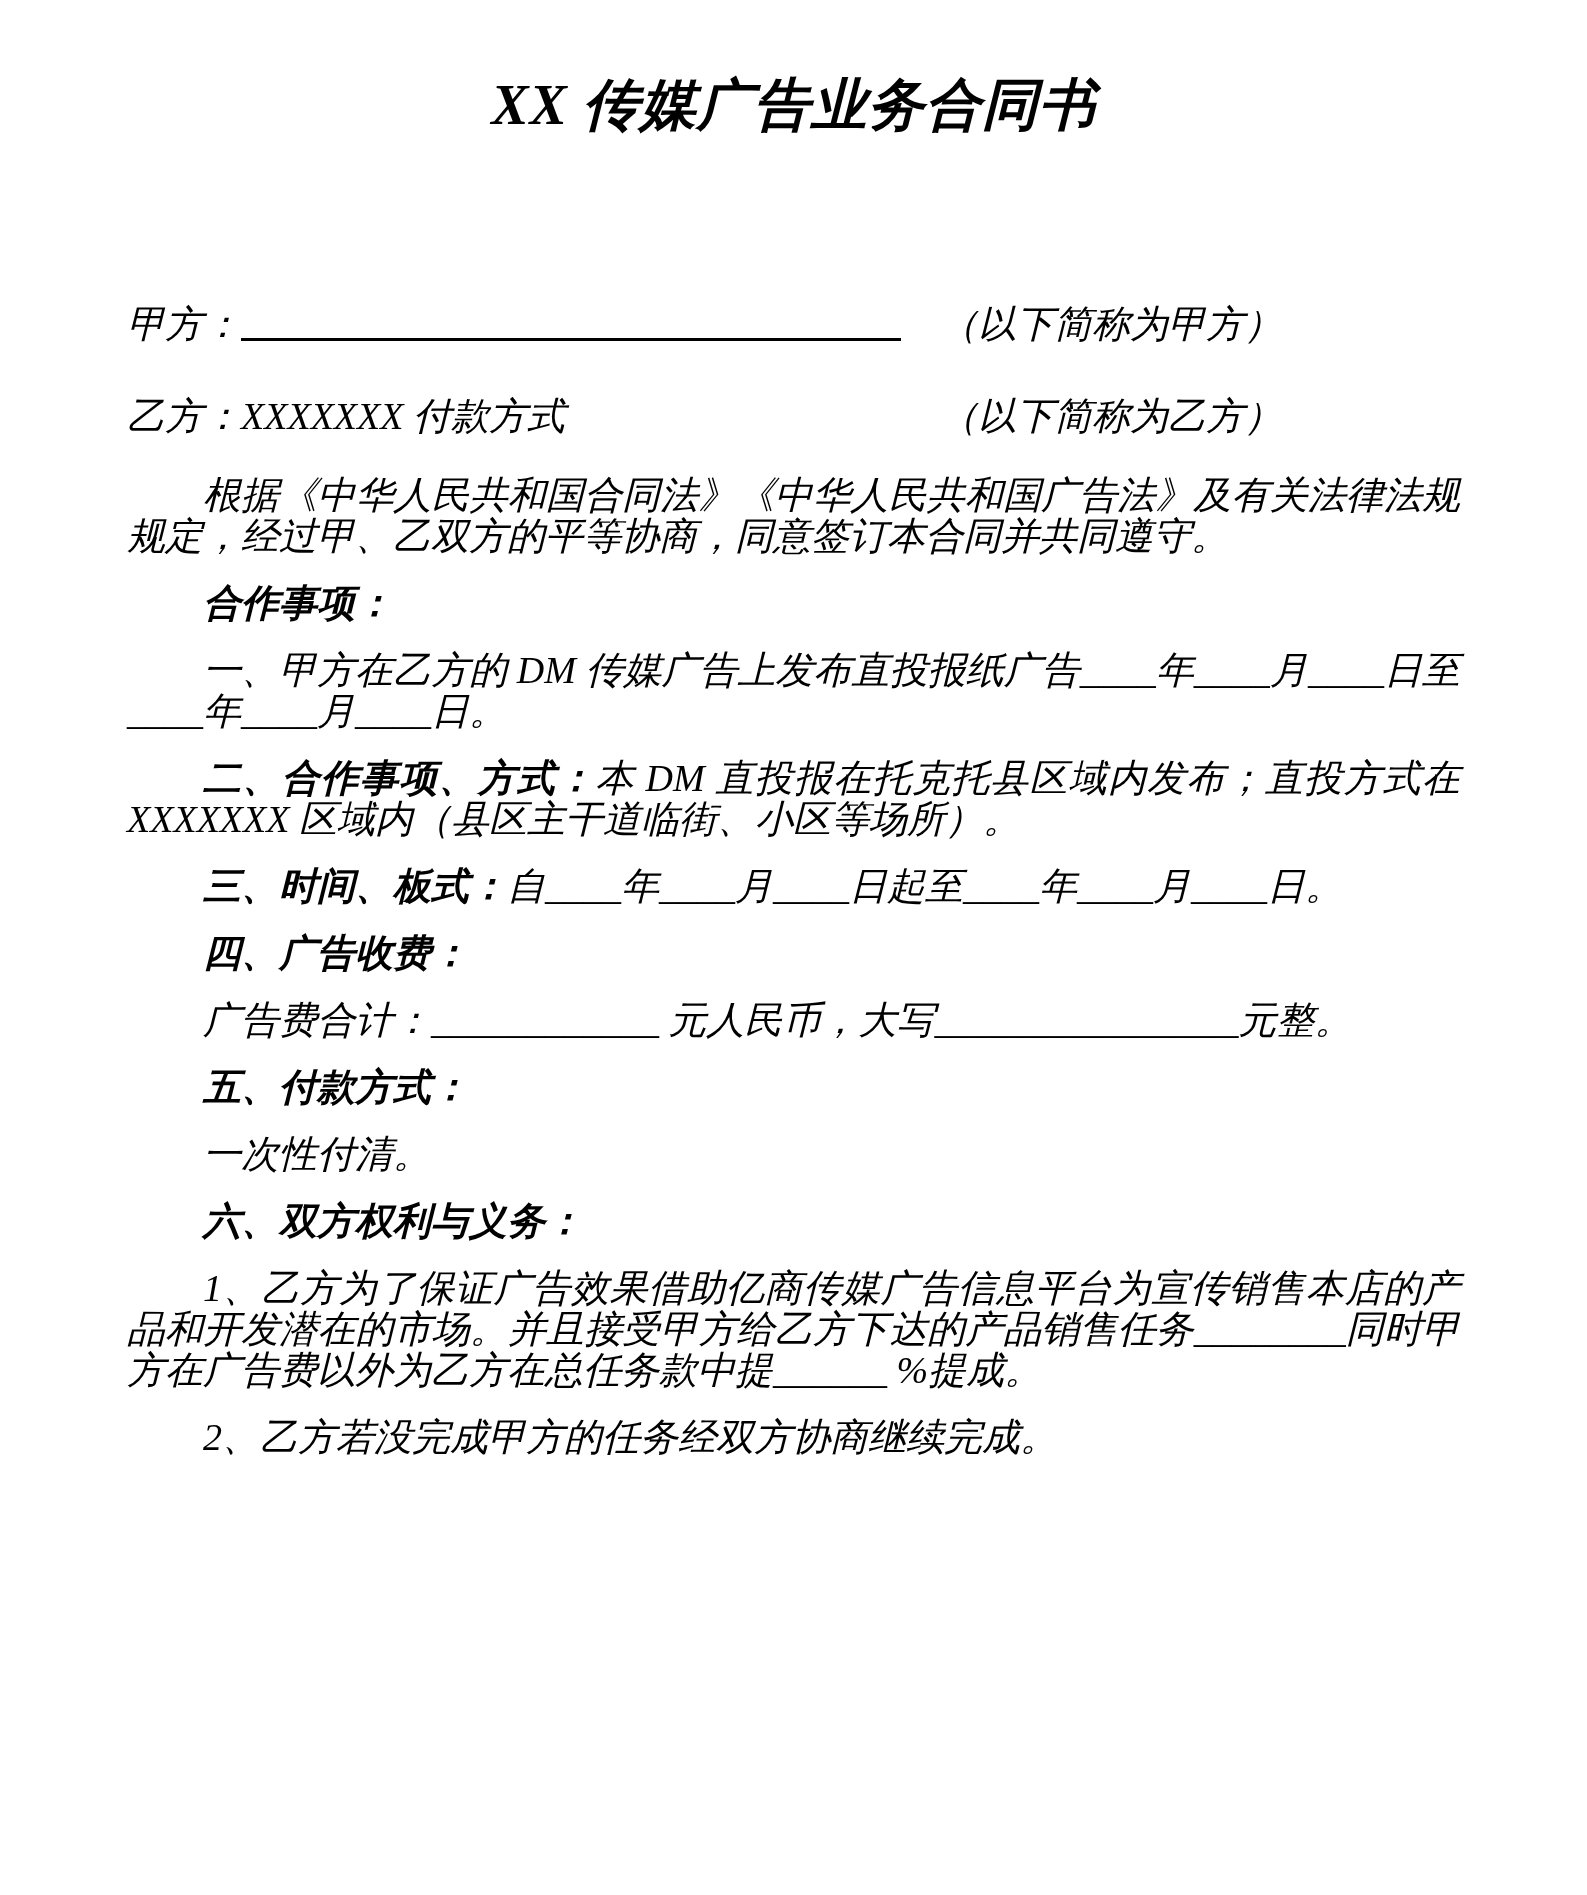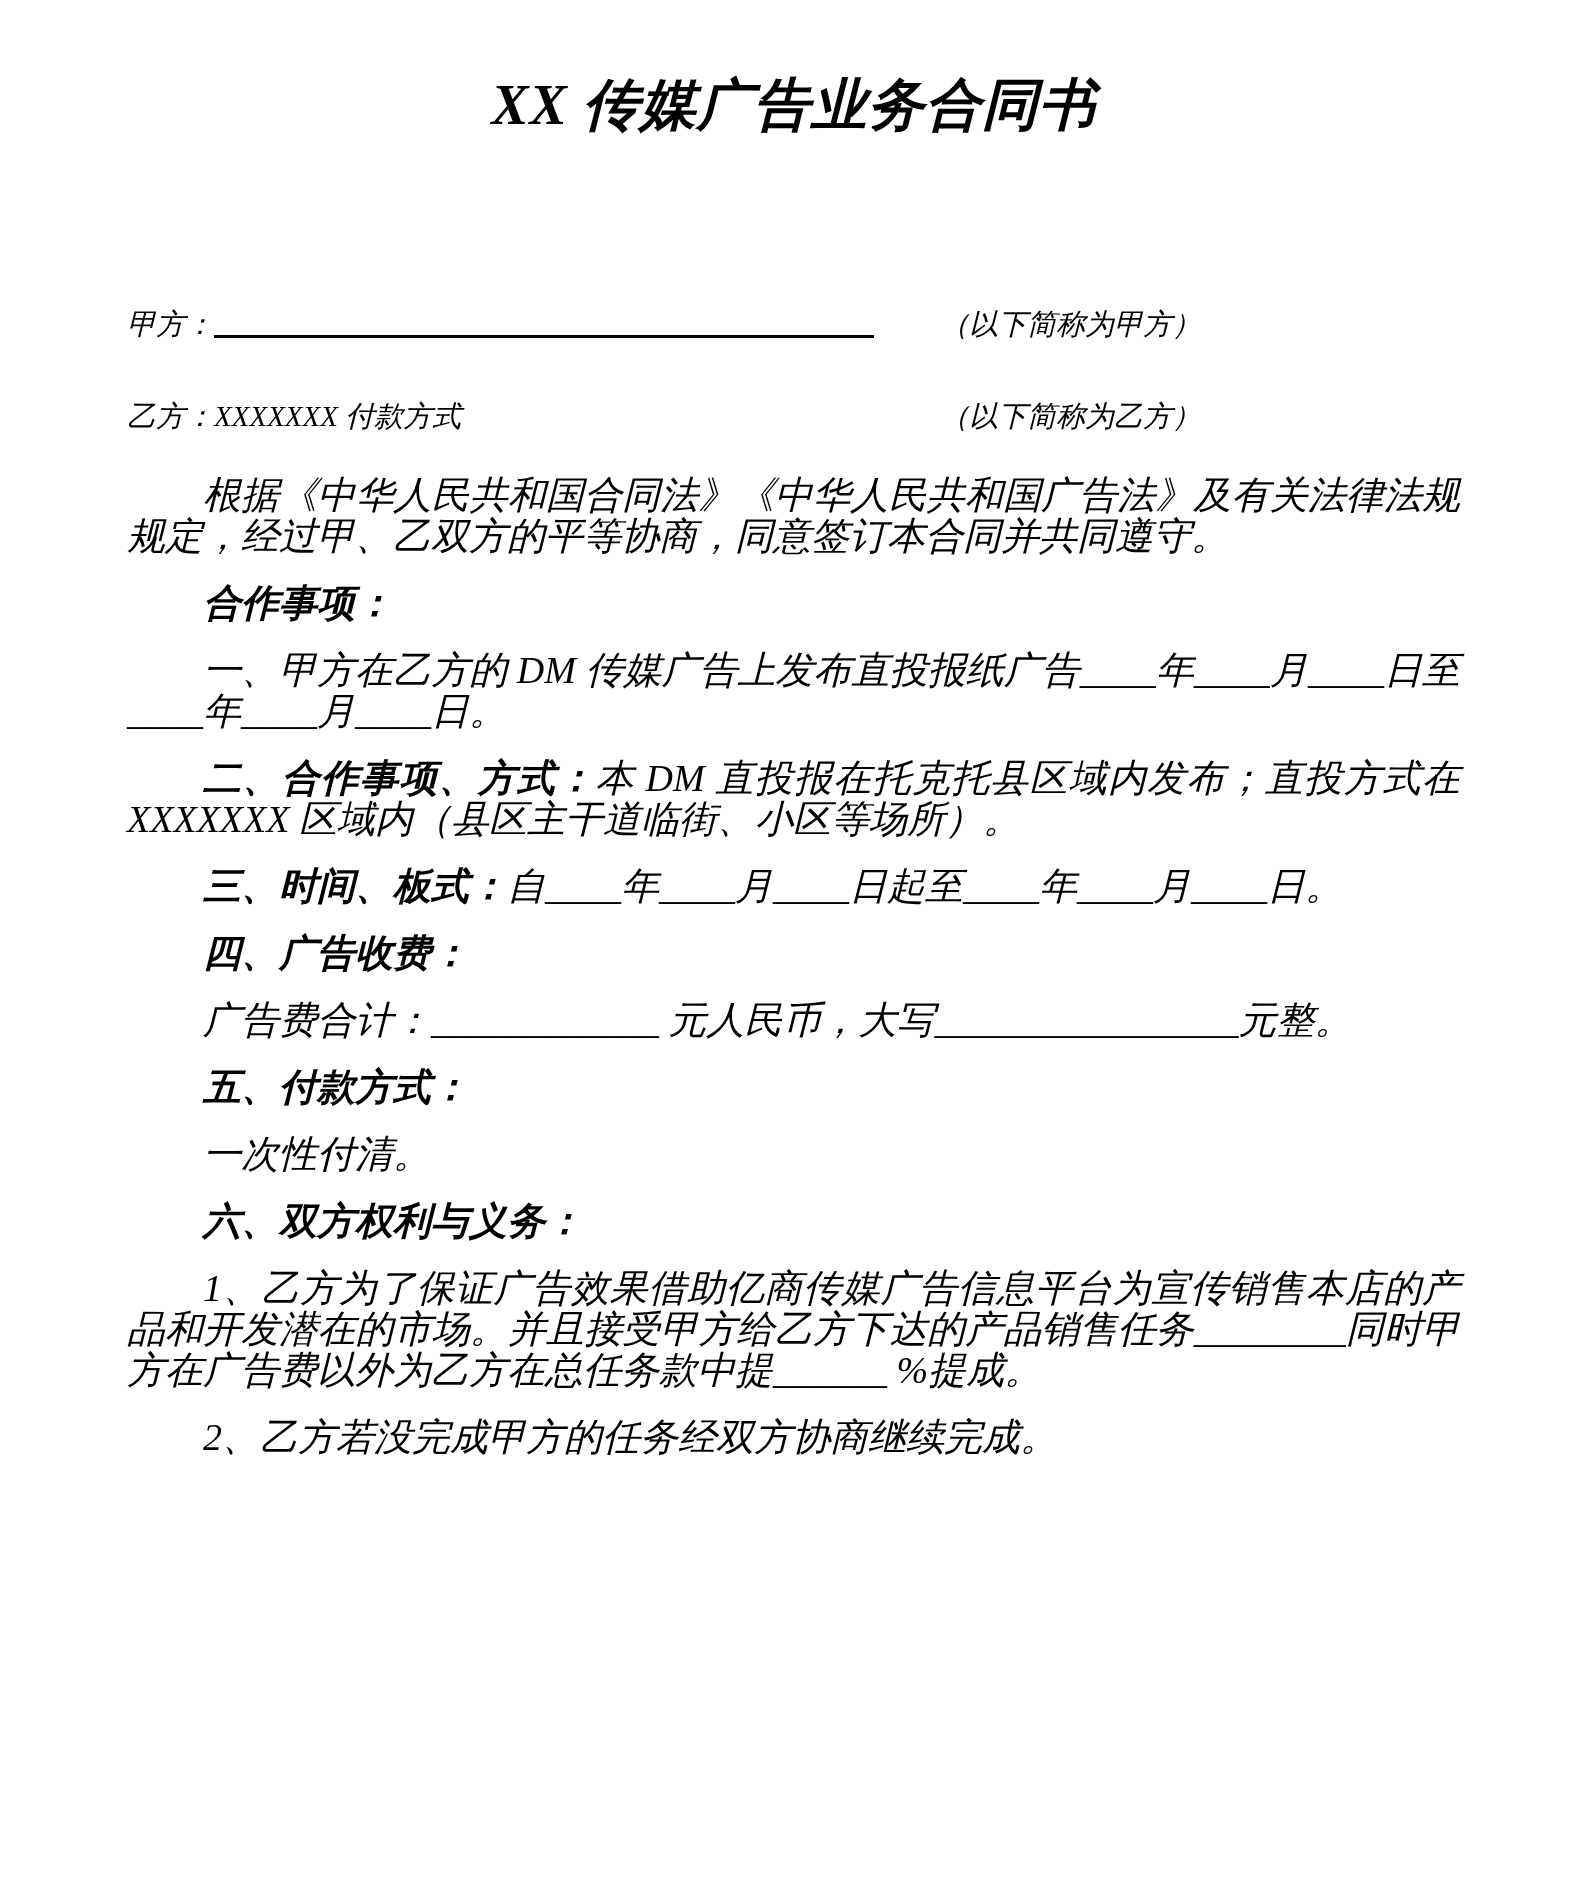--- a/index.html
+++ b/index.html
@@ -26,21 +26,21 @@
     text-align: center;
     font-size: 56px;
     font-weight: bold;
     line-height: 1.2;
     letter-spacing: 1px;
     white-space: nowrap;
   }
   .field-row {
     display: flex;
     align-items: center;
-    font-size: 29px;
+    font-size: 38px;
     line-height: 66px;
     margin-top: 26px;
   }
   .field-row.first {
     margin-top: 152px;
   }
   .field-main {
     width: 813px;
     flex: none;
     white-space: nowrap;

